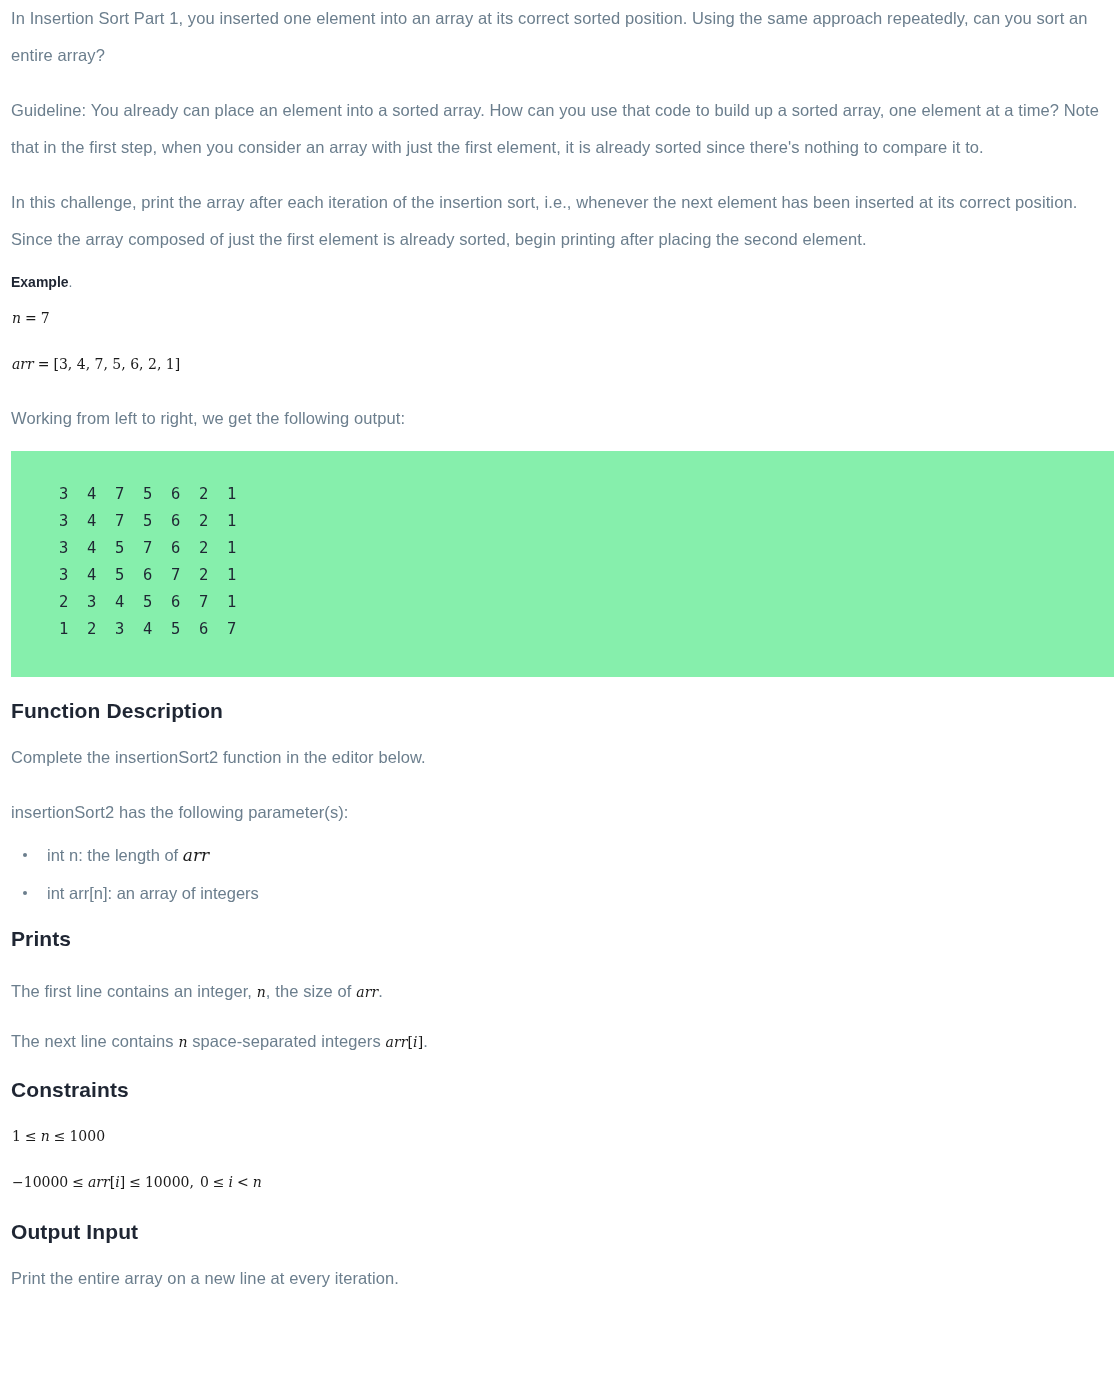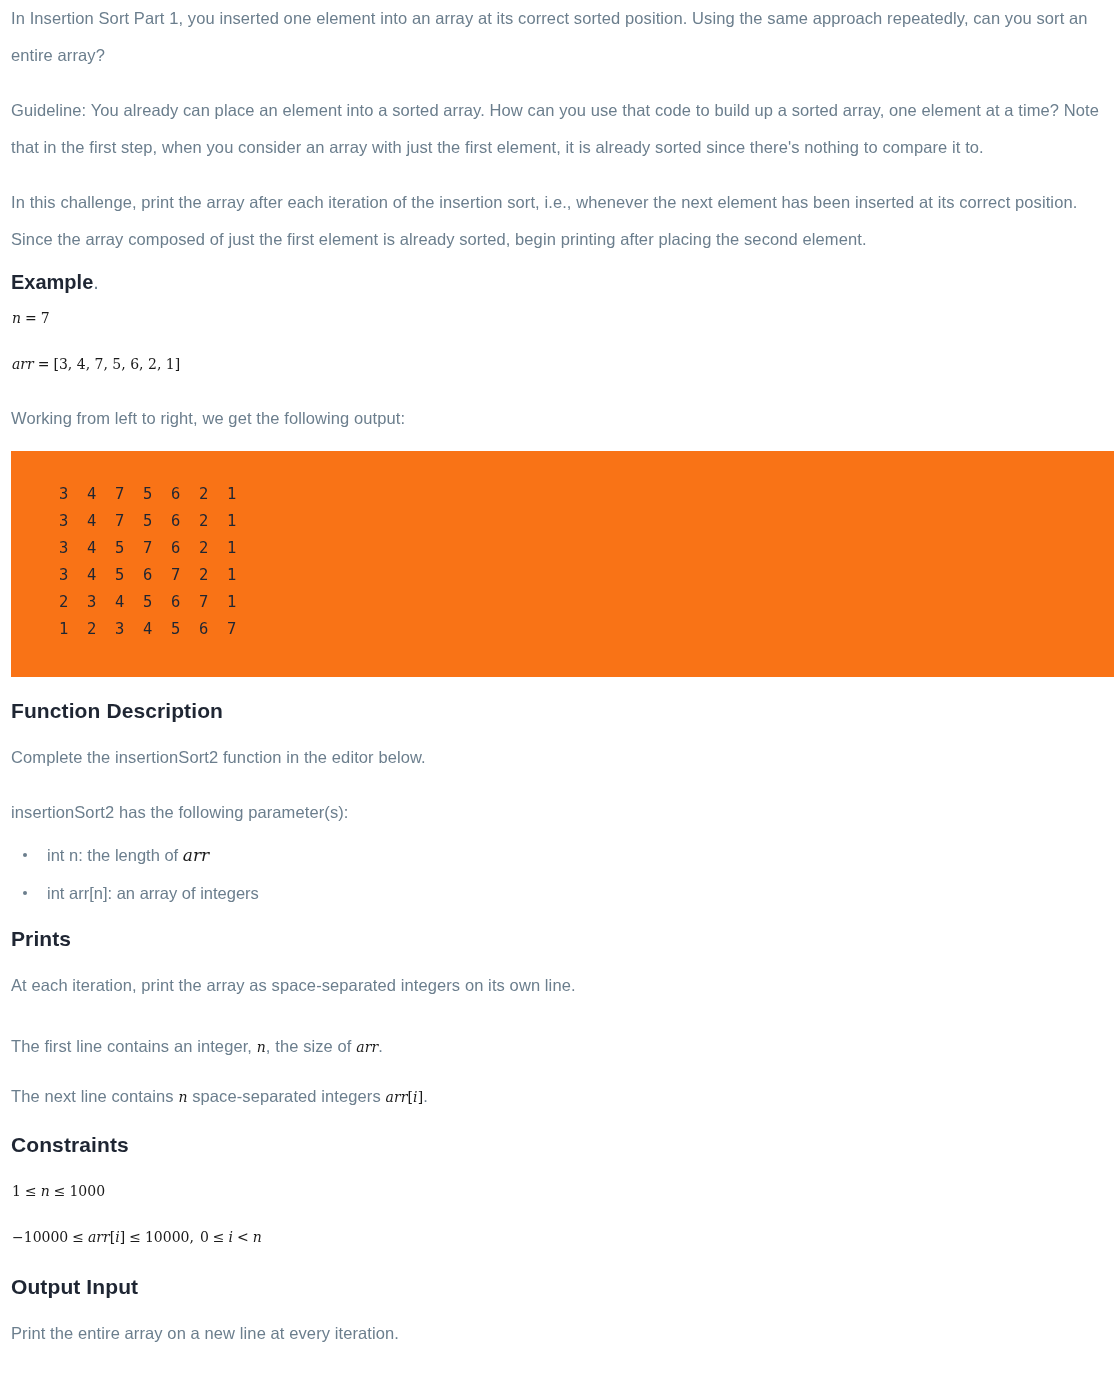--- a/index.html
+++ b/index.html
@@ -30,21 +30,21 @@
   h3.section {
     margin: 22px 0 16px 0;
     font-size: 21px;
     line-height: 24px;
     font-weight: bold;
     color: #1f2633;
     letter-spacing: 0.1px;
   }
   .example-line {
     margin: 4px 0 6px 0;
-    font-size: 20px;
+    font-size: 14px;
     line-height: 24px;
     color: #1f2633;
   }
   .example-line b {
     font-weight: bold;
     color: #1f2633;
   }
   .example-line .dot { color: #6b7e8d; font-weight: normal; }
   .math {
     font-family: "DejaVu Serif", "Liberation Serif", serif;
@@ -55,21 +55,21 @@
   }
   .math-block {
     margin: 0 0 10px 0;
     line-height: 36px;
     padding-left: 1px;
   }
   .mi { font-style: italic; }
   .mn { font-style: normal; }
   .mo { font-style: normal; padding: 0 4px; }
   .code-block {
-    background: #f97316;
+    background: #86efac;
     margin: 14px 0 18px 0;
     padding: 30px 24px 34px 24px;
     width: 1103px;
     margin-left: 0;
   }
   .code-block pre {
     margin: 0;
     padding: 0 0 0 24px;
     font-family: "DejaVu Sans Mono", "Liberation Mono", monospace;
     font-size: 15.5px;
@@ -141,21 +141,20 @@
 
   <p class="para tight">insertionSort2 has the following parameter(s):</p>
 
   <ul class="params">
     <li><span>int n: the length of </span><span class="math">arr</span></li>
     <li><span>int arr[n]: an array of integers</span></li>
   </ul>
 
   <h3 class="section">Prints</h3>
 
-  <p class="para">At each iteration, print the array as space-separated integers on its own line.</p>
 
 
   <div class="spacer-sm"></div>
 
   <p class="para" style="margin-bottom:13px;line-height:36px;"><span>The first line contains an integer, </span><span class="math">n</span><span>, the size of </span><span class="math">arr</span><span>.</span></p>
 
   <p class="para" style="line-height:36px;"><span>The next line contains </span><span class="math">n</span><span> space-separated integers </span><span class="math"><span class="mi">arr</span><span class="mn">[</span><span class="mi">i</span><span class="mn">]</span></span><span>.</span></p>
 
   <h3 class="section" style="margin-top:18px;">Constraints</h3>
 

